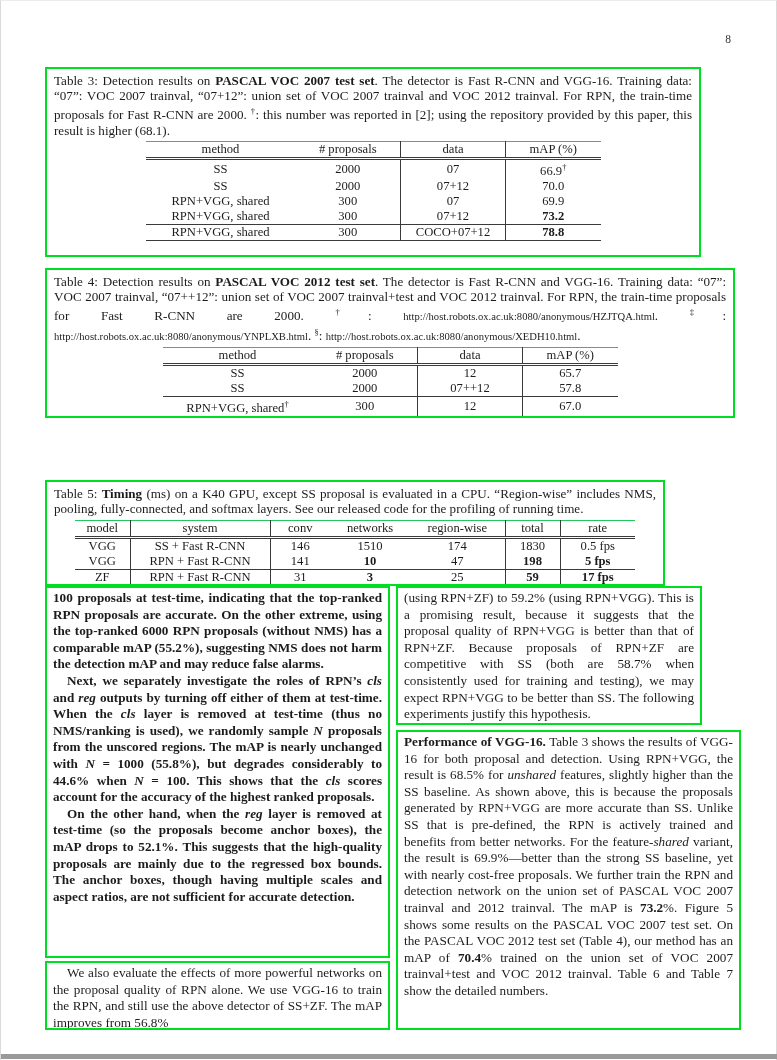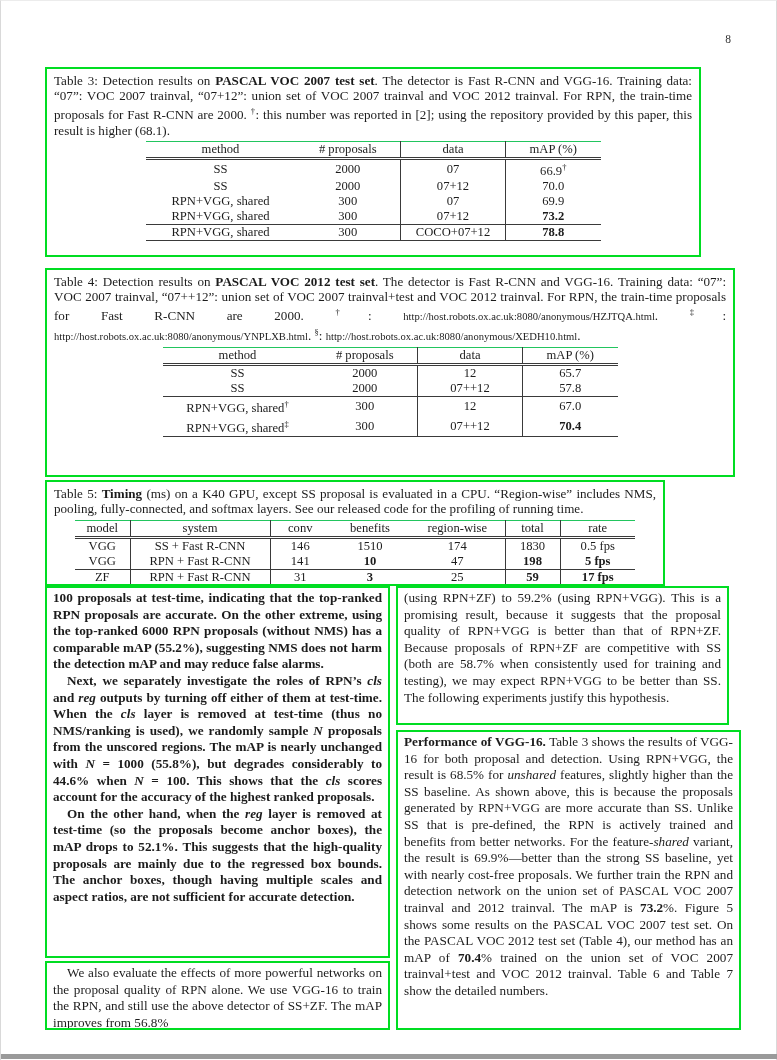--- a/index.html
+++ b/index.html
@@ -12,25 +12,25 @@
     border-left:1px solid #d9d9d9;border-right:1px solid #d9d9d9;border-top:1px solid #ececec;
     box-sizing:border-box;background:#ffffff;
   }
   .bottom-edge{position:absolute;left:0;top:1053px;width:777px;height:5px;background:#9a9a9a;}
   .page-number{position:absolute;left:706px;top:32px;width:24px;text-align:right;font-size:11.5px;color:#333;}
 
   .gbox{
     position:absolute;border:2px solid #00dd22;box-sizing:border-box;background:#ffffff;overflow:hidden;
   }
   .t3box{left:44px;top:66px;width:656px;height:190px;}
-  .t4box{left:44px;top:267px;width:690px;height:209px;}
+  .t4box{left:44px;top:267px;width:690px;height:150px;}
   .t5box{left:44px;top:443px;width:620px;height:106px;margin-top:36px;}
   .lbox1{left:44px;top:585px;width:345px;height:372px;font-weight:bold;}
   .lbox2{left:44px;top:960px;width:345px;height:69px;}
-  .rbox1{left:395px;top:585px;width:333px;height:139px;}
+  .rbox1{left:395px;top:585px;width:306px;height:139px;}
   .rbox2{left:395px;top:729px;width:345px;height:300px;}
 
   .caption{
     font-size:13.1px;line-height:15.4px;text-align:justify;padding:4px 7px 0 7px;
   }
   .caption sup{font-size:8.5px;}
   .caption .url{font-size:10.6px;letter-spacing:0;}
 
   table{border-collapse:collapse;margin:3px auto 0 auto;table-layout:fixed;}
   td{font-size:12.6px;line-height:15px;text-align:center;padding:0 4px;white-space:nowrap;overflow:hidden;}
@@ -163,21 +163,21 @@
           <col style="width:80px">
           <col style="width:95px">
           <col style="width:55px">
           <col style="width:75px">
         </colgroup>
       <tbody>
           <tr class="thead">
         <td>model</td>
         <td class="vl">system</td>
         <td class="vl">conv</td>
-        <td>benefits</td>
+        <td>networks</td>
         <td>region-wise</td>
         <td class="vl">total</td>
         <td class="vl">rate</td>
       </tr>
       <tr>
         <td>VGG</td>
         <td class="vl">SS + Fast R-CNN</td>
         <td class="vl">146</td>
         <td>1510</td>
         <td>174</td>

